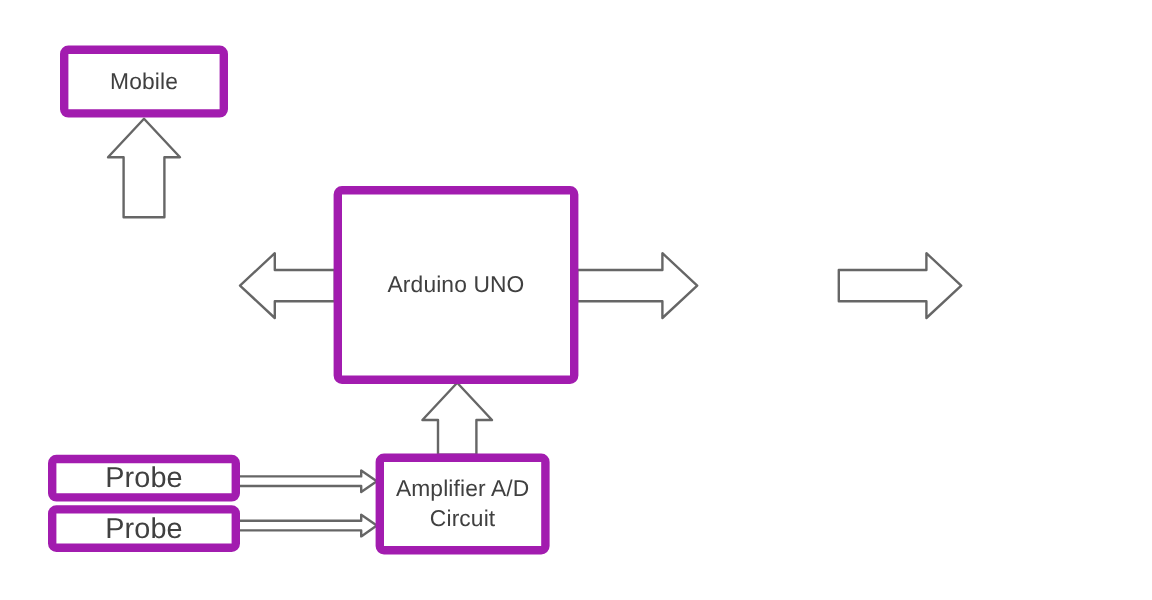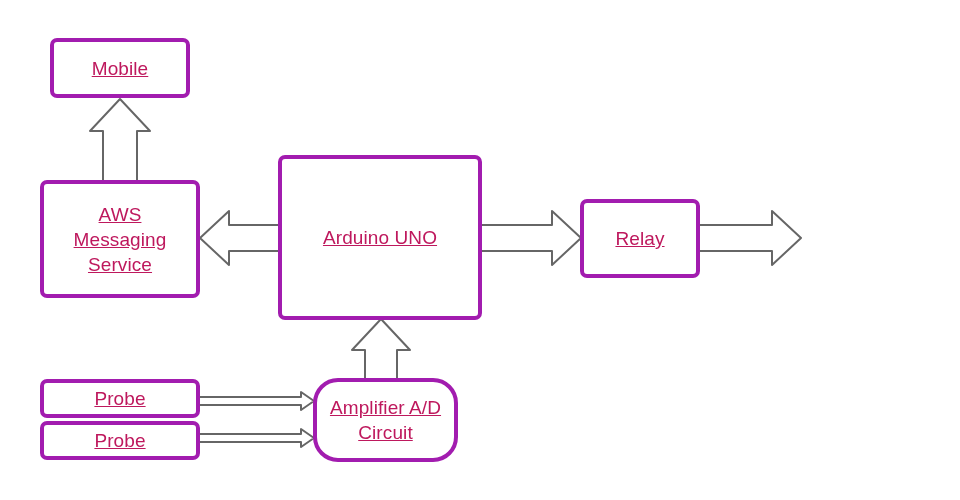--- a/index.html
+++ b/index.html
@@ -18,51 +18,50 @@
   #diagram-svg {
     position: absolute;
     left: 0;
     top: 0;
     width: 960px;
     height: 500px;
   }
   .node-box {
     position: absolute;
     box-sizing: border-box;
-    border: 4px solid #a21caf;
+    border: 7px solid #a21caf;
     border-radius: 7px;
     background: #ffffff;
     display: flex;
     align-items: center;
     justify-content: center;
     text-align: center;
-    color: #be185d;
+    color: #404040;
     font-size: 19px;
     line-height: 25px;
     letter-spacing: 0.1px;
     white-space: pre-line;
-    text-decoration: underline;
   }
   .node-label {
     display: block;
     width: 100%;
     white-space: pre-line;
   }
   
   #node-mobile      { left: 50px;  top: 38px;  width: 140px; height: 60px;  }
   #node-aws         { left: 40px;  top: 180px; width: 160px; height: 118px; }
   #node-arduino     { left: 278px; top: 155px; width: 204px; height: 165px; text-align: center; }
   #node-relay       { left: 580px; top: 199px; width: 120px; height: 79px;  }
   #node-waterpump   { left: 800px; top: 199px; width: 120px; height: 79px;  }
-  #node-amplifier   { left: 313px; top: 378px; width: 145px; height: 84px; border-radius: 25px;  }
+  #node-amplifier   { left: 313px; top: 378px; width: 145px; height: 84px;  }
   #node-probe-1     { left: 40px;  top: 379px; width: 160px; height: 39px;  }
   #node-probe-2     { left: 40px;  top: 421px; width: 160px; height: 39px;  }
 
   #node-probe-1 .node-label,
-  #node-probe-2 .node-label { font-size: 19px; }
+  #node-probe-2 .node-label { font-size: 24px; }
 </style>
 </head>
 <body>
 
 <div id="canvas">
 
   <svg id="diagram-svg" viewBox="0 0 960 500" xmlns="http://www.w3.org/2000/svg">
     <g fill="#ffffff" stroke="#666666" stroke-width="2" stroke-linejoin="round" stroke-linecap="round">
 
       <path d="M 120,99
@@ -127,33 +126,25 @@
                L 301,442
                L 301,447
                Z"></path>
     </g>
   </svg>
 
   <div class="node-box" id="node-mobile">
     <span class="node-label">Mobile</span>
   </div>
 
-  <div class="node-box" id="node-aws">
-    <span class="node-label">AWS
-Messaging
-Service</span>
-  </div>
 
   <div class="node-box" id="node-arduino">
     <span class="node-label">Arduino UNO</span>
   </div>
 
-  <div class="node-box" id="node-relay">
-    <span class="node-label">Relay</span>
-  </div>
 
 
   <div class="node-box" id="node-amplifier">
     <span class="node-label">Amplifier A/D
 Circuit</span>
   </div>
 
   <div class="node-box" id="node-probe-1">
     <span class="node-label">Probe</span>
   </div>

